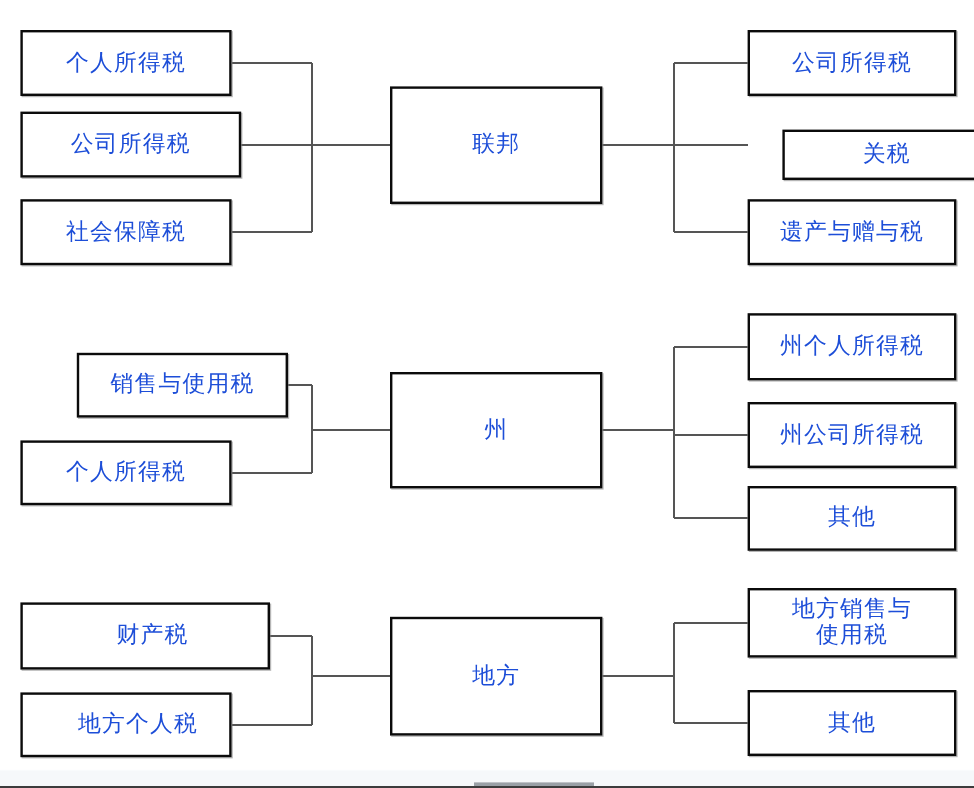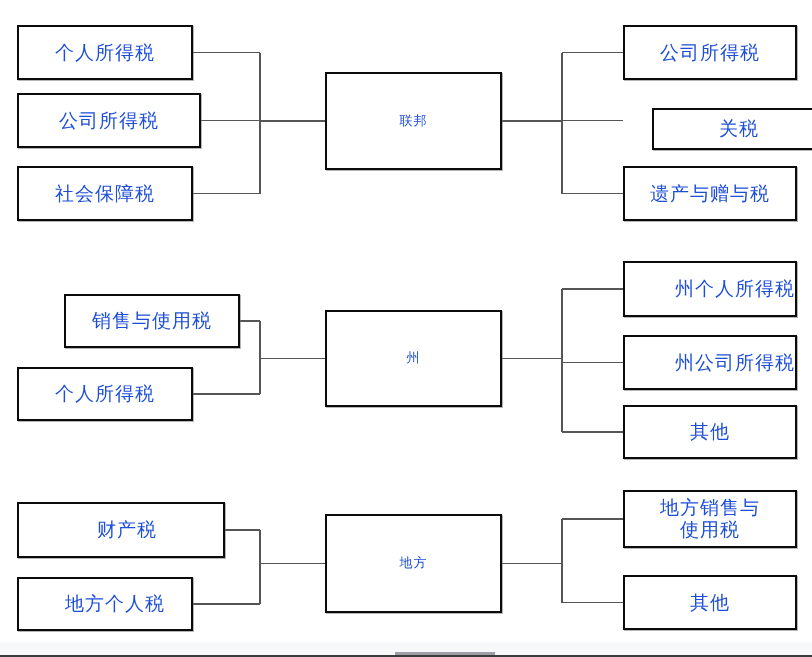--- a/index.html
+++ b/index.html
@@ -39,21 +39,21 @@
     font-size: 19px;
     letter-spacing: 1px;
     z-index: 2;
     box-shadow: 1px 1px 0 rgba(120,120,120,0.55);
   }
   .node-label {
     display: block;
     white-space: pre-line;
   }
   .node.center {
-    font-size: 13px;
+    font-size: 19px;
   }
   .bottom-strip {
     position: absolute;
     left: 0;
     bottom: 0;
     width: 812px;
     height: 16px;
     background: #f6f8fa;
     border-top: 1px solid #ffffff;
     border-bottom: 2px solid #3c3c3c;
@@ -121,24 +121,24 @@
       </div>
       <div class="node center" style="left: 325px; top: 72px; width: 177px; height: 98px;">
         <span class="node-label">联邦</span>
       </div>
       <div class="node" style="left: 17px; top: 294px; width: 176px; height: 54px; margin-left: 47px;">
         <span class="node-label">销售与使用税</span>
       </div>
       <div class="node" style="left: 17px; top: 367px; width: 176px; height: 54px;">
         <span class="node-label">个人所得税</span>
       </div>
-      <div class="node" style="left: 623px; top: 261px; width: 174px; height: 56px; justify-content: flex-end;">
+      <div class="node" style="left: 623px; top: 261px; width: 174px; height: 56px;">
         <span class="node-label">州个人所得税</span>
       </div>
-      <div class="node" style="left: 623px; top: 335px; width: 174px; height: 55px; justify-content: flex-end;">
+      <div class="node" style="left: 623px; top: 335px; width: 174px; height: 55px;">
         <span class="node-label">州公司所得税</span>
       </div>
       <div class="node" style="left: 623px; top: 405px; width: 174px; height: 54px;">
         <span class="node-label">其他</span>
       </div>
       <div class="node center" style="left: 325px; top: 310px; width: 177px; height: 97px;">
         <span class="node-label">州</span>
       </div>
       <div class="node" style="left: 17px; top: 502px; width: 208px; height: 56px; padding-left: 12px;">
         <span class="node-label">财产税</span>

